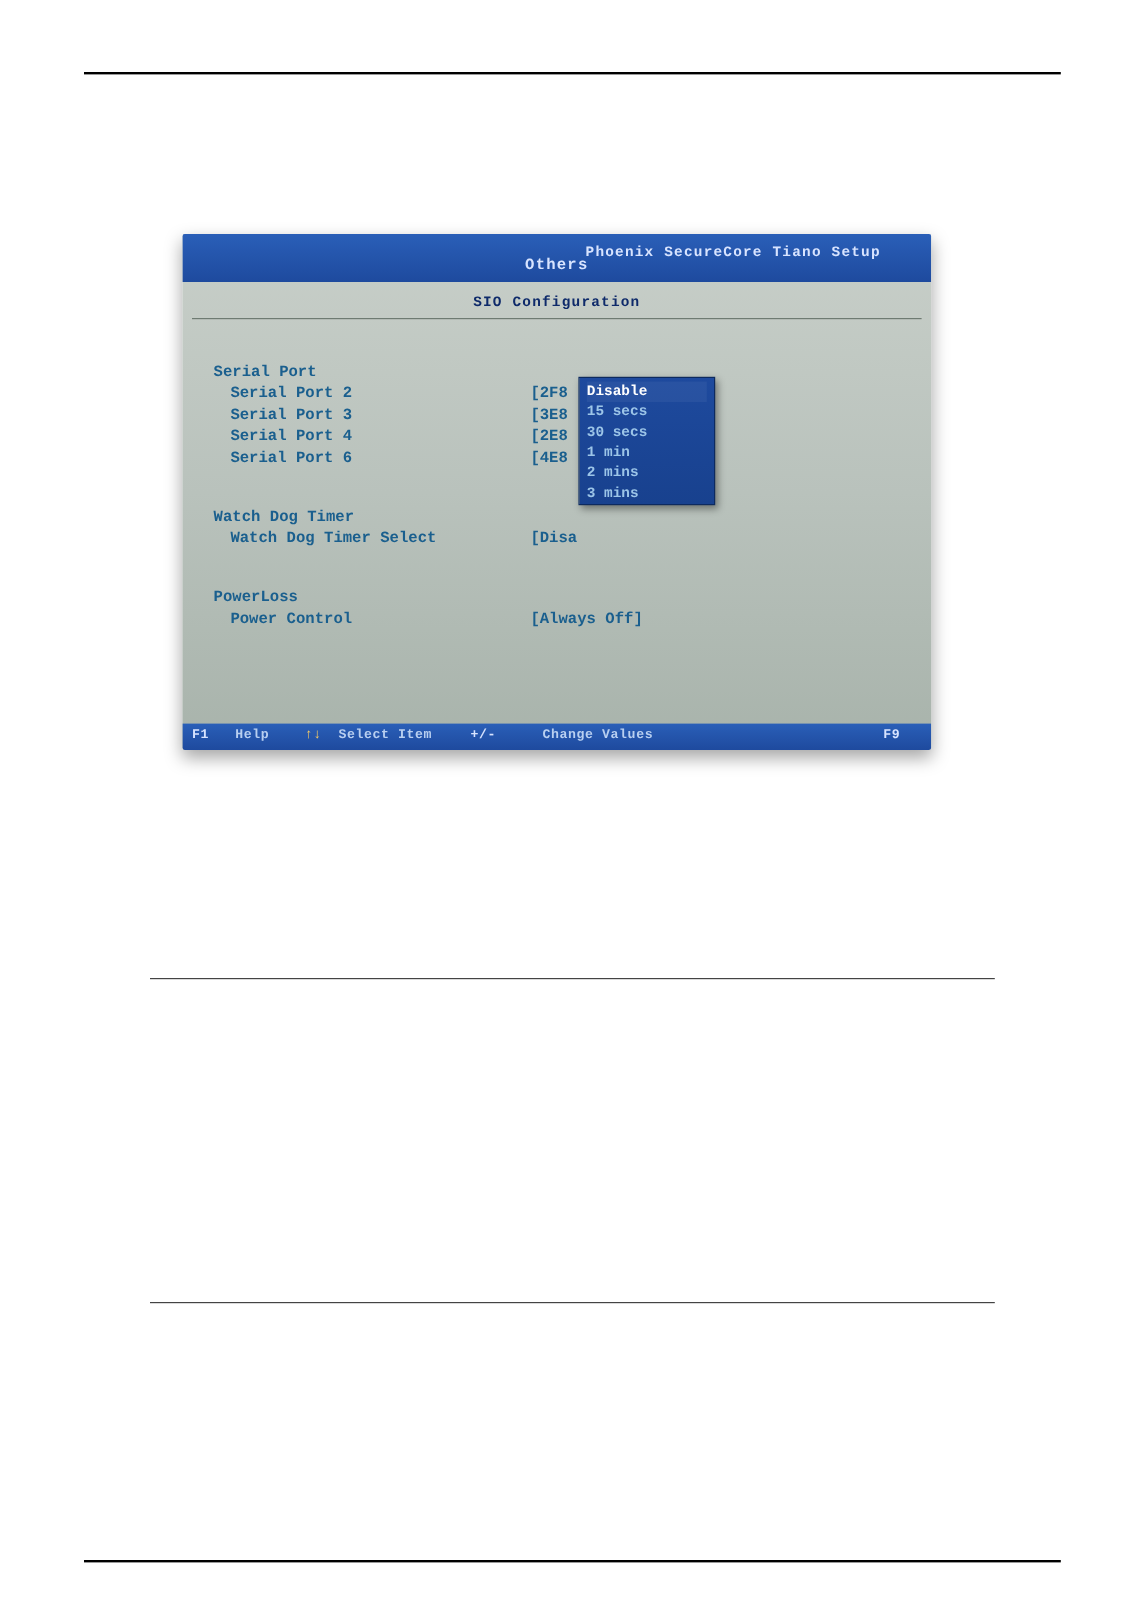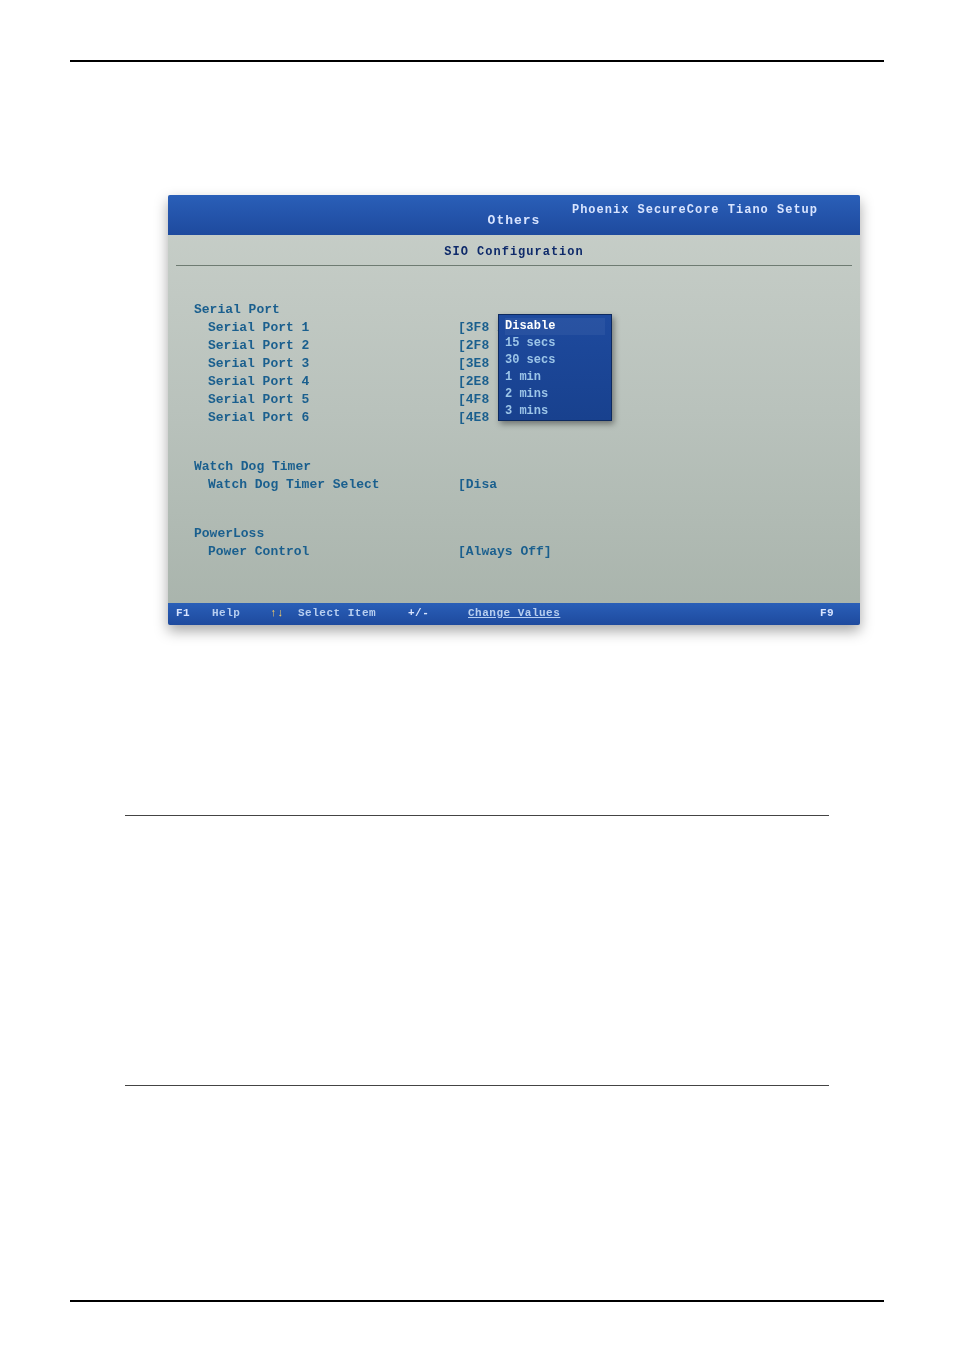--- a/index.html
+++ b/index.html
@@ -39,22 +39,22 @@
     position: absolute;
     top: 1085px;
     left: 125px;
     right: 125px;
     height: 1px;
     background: #444;
   }
   .bios-window {
     position: absolute;
     top: 195px;
-    left: 168px;
-    width: 692px;
+    left: 152px;
+    width: 624px;
     height: 430px;
     background: linear-gradient(180deg, #c8cfc9 0%, #b9c2bc 50%, #a8b3ab 100%);
     font-family: "Courier New", monospace;
     font-weight: bold;
     box-shadow: 0 6px 14px rgba(0,0,0,0.35);
     border-radius: 2px;
     overflow: hidden;
   }
   .titlebar {
     background: linear-gradient(180deg, #2a5fb8 0%, #1e4a9e 100%);
@@ -169,21 +169,20 @@
     color: #b8cff0;
     flex: 0 0 110px;
   }
   .footer .mid {
     color: #d8e4ff;
     flex: 0 0 60px;
   }
   .footer .right {
     color: #b8cff0;
     flex: 1 1 auto;
-    text-decoration: underline;
   }
   .footer .end {
     color: #d8e4ff;
     flex: 0 0 32px;
     text-align: left;
   }
   .sp {
     height: 14px;
   }
 </style>
@@ -202,38 +201,30 @@
     <div class="titlebar-bottom">Others</div>
   </div>
 
   <div class="subtitle">SIO Configuration</div>
   <div class="divider"></div>
 
   <div class="content">
     <div class="section-label top">Serial Port</div>
 
     <div class="row">
-      <div class="label">Serial Port 1</div>
-      <div class="value">[3F8 / IRQ4]</div>
-    </div>
-    <div class="row">
       <div class="label">Serial Port 2</div>
       <div class="value">[2F8</div>
     </div>
     <div class="row">
       <div class="label">Serial Port 3</div>
       <div class="value">[3E8</div>
     </div>
     <div class="row">
       <div class="label">Serial Port 4</div>
       <div class="value">[2E8</div>
-    </div>
-    <div class="row">
-      <div class="label">Serial Port 5</div>
-      <div class="value">[4F8</div>
     </div>
     <div class="row">
       <div class="label">Serial Port 6</div>
       <div class="value">[4E8</div>
     </div>
 
     <div class="sp"></div>
 
     <div class="section-label top">Watch Dog Timer</div>
     <div class="row">

